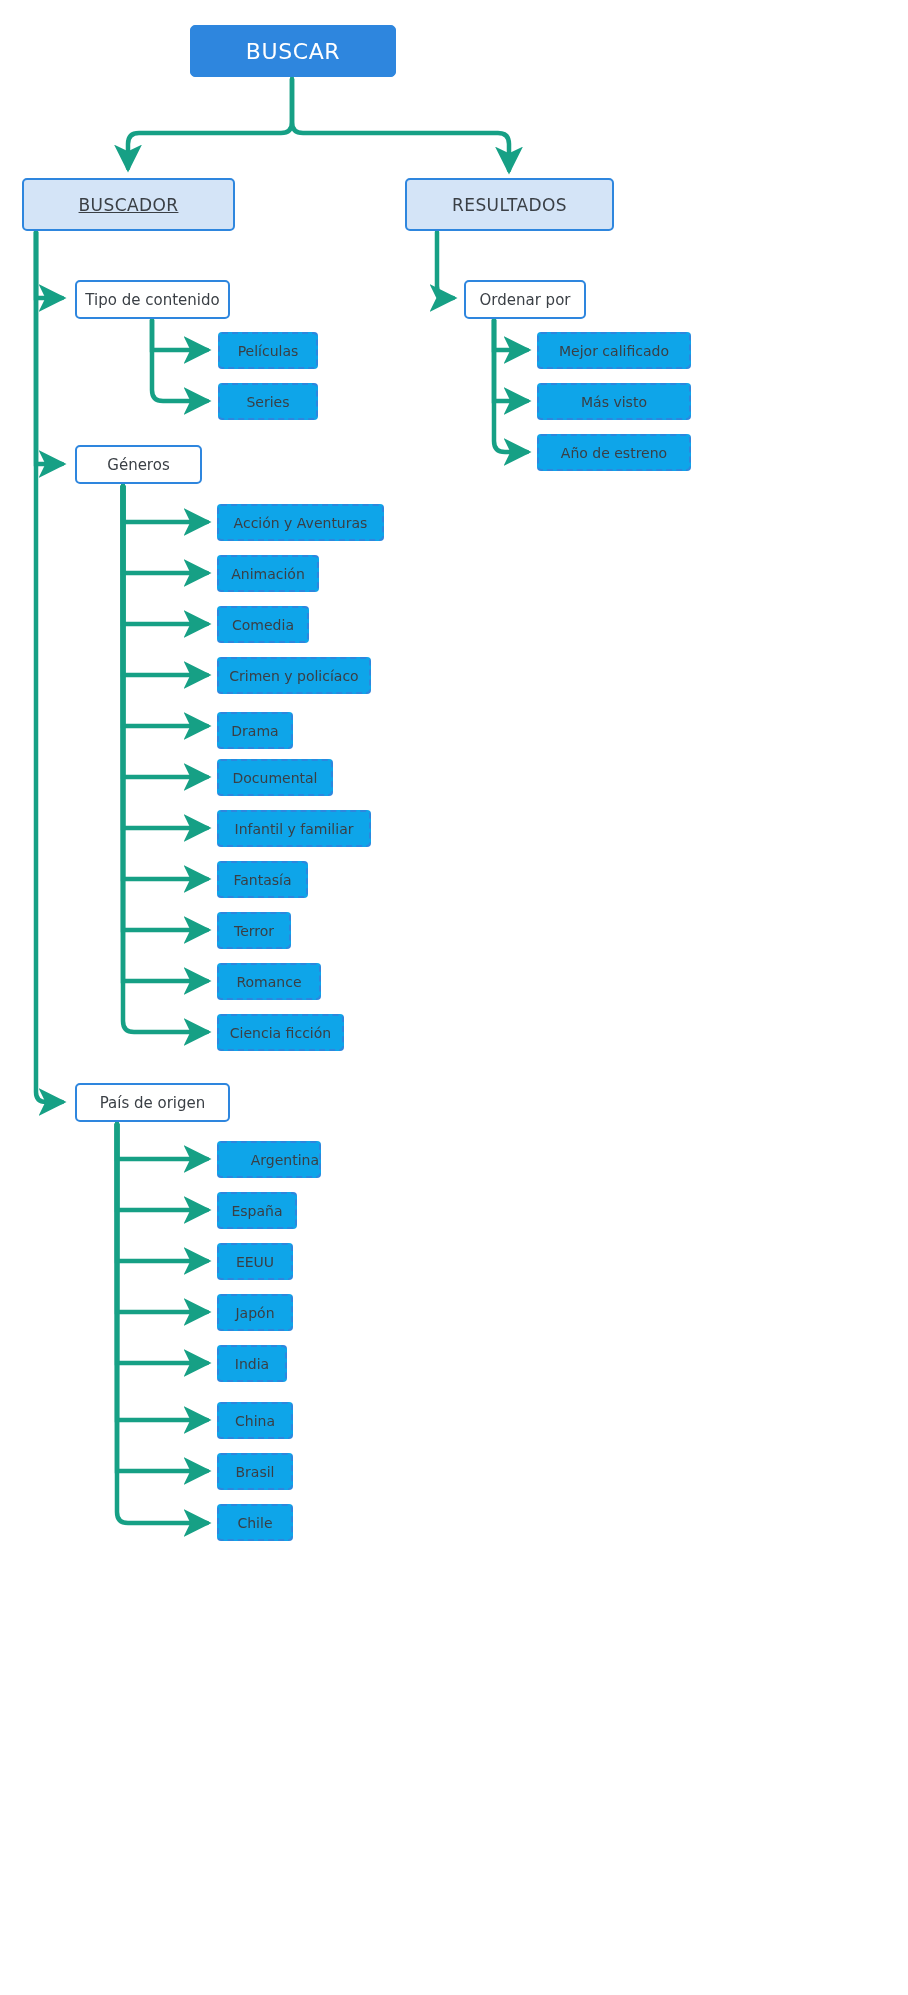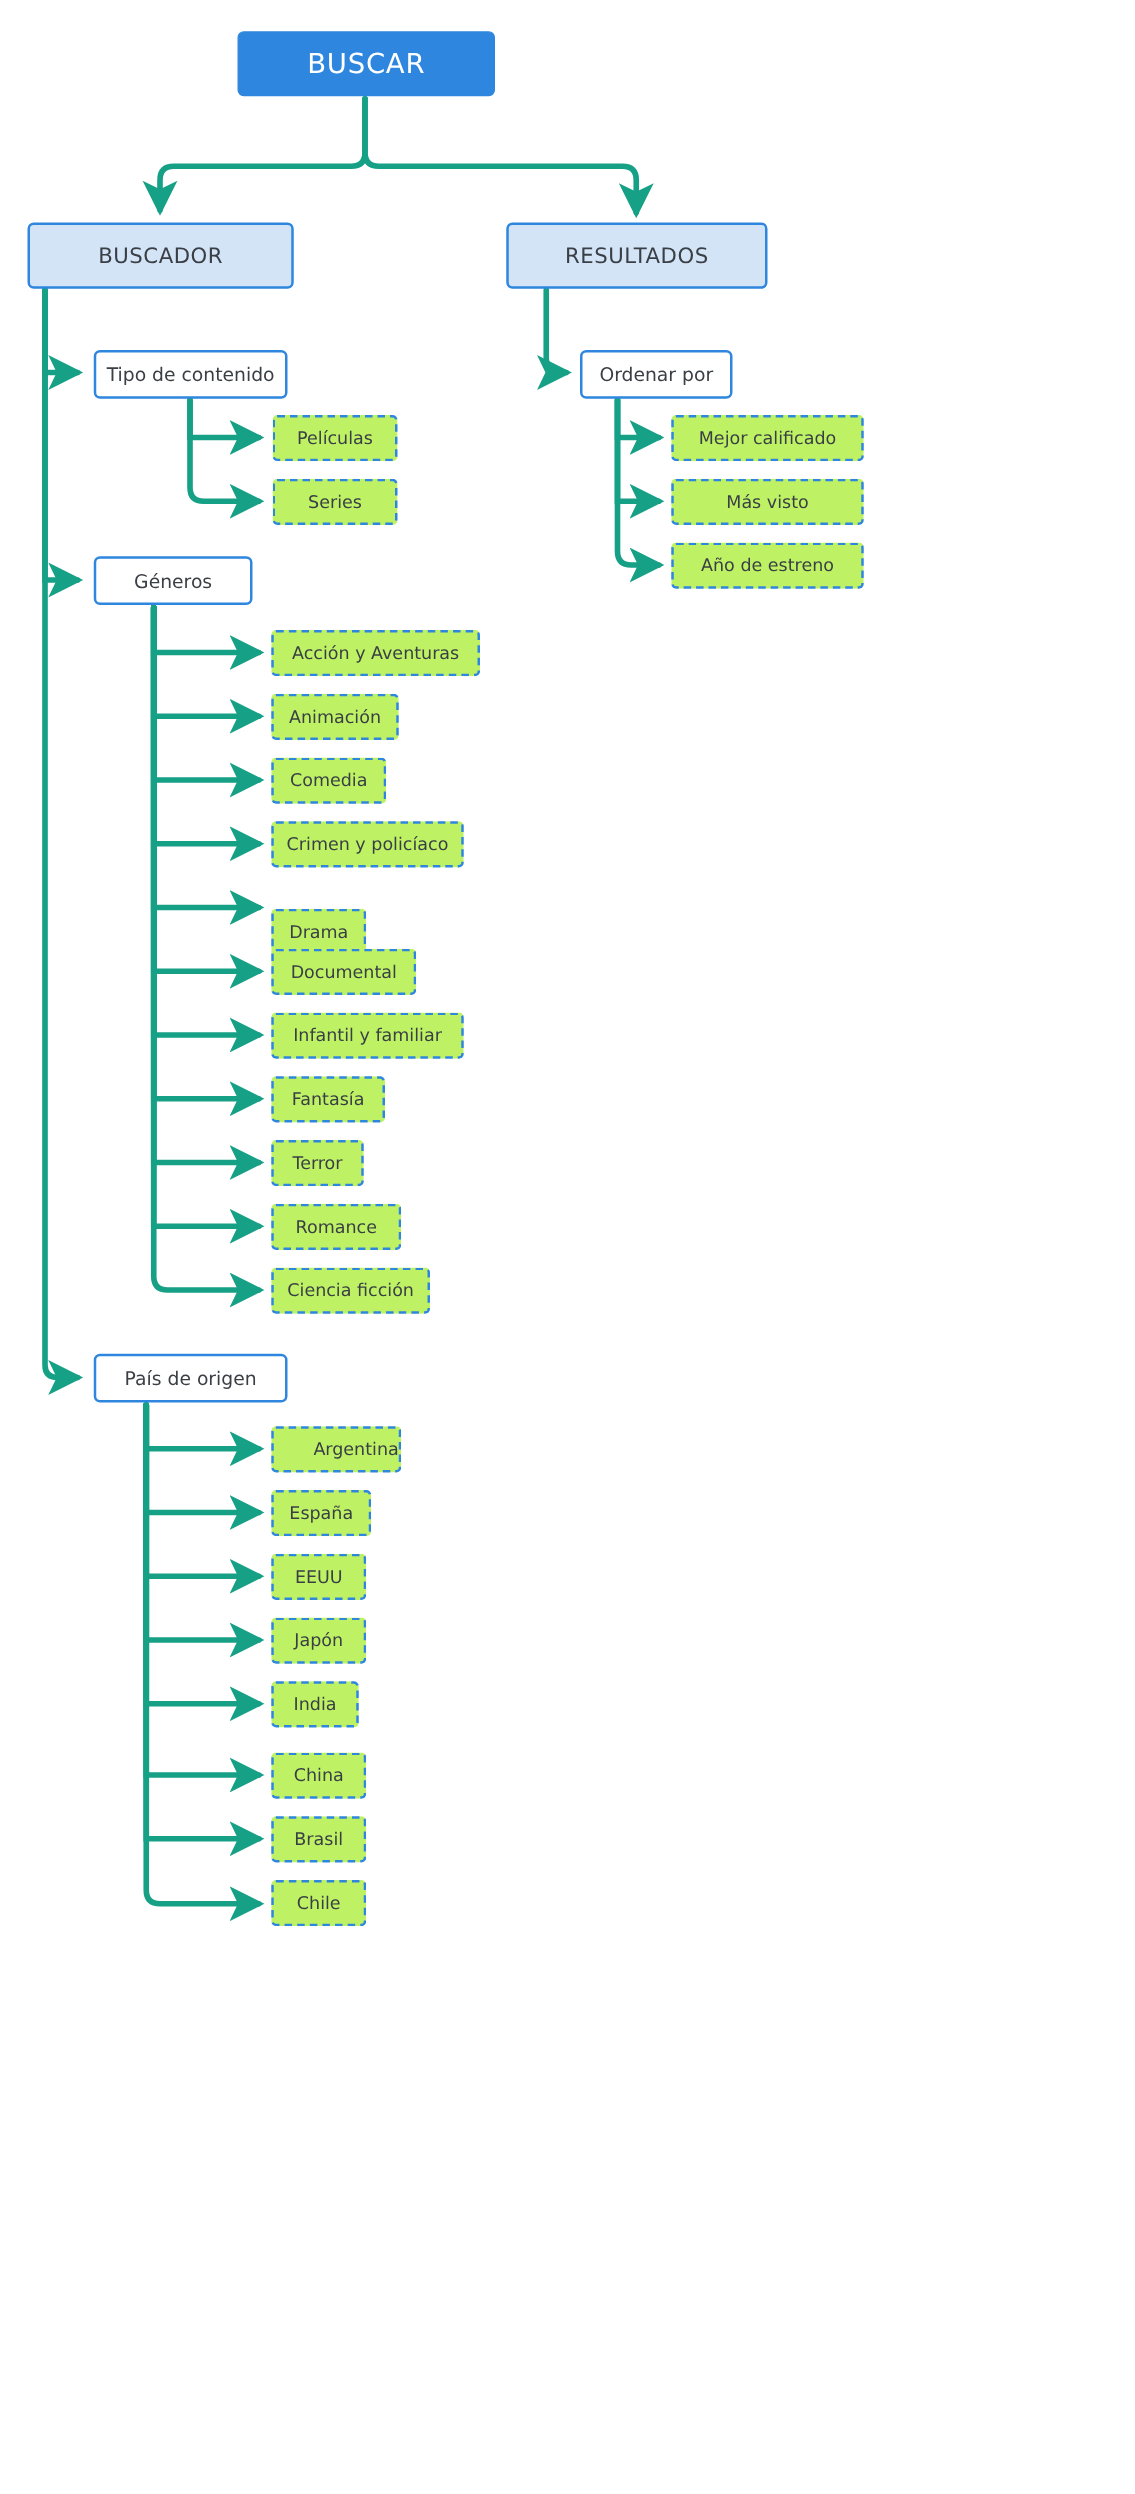--- a/index.html
+++ b/index.html
@@ -62,21 +62,21 @@
   
   .node.group {
     background: #ffffff;
     border: 2px solid #2E86DE;
     border-radius: 5px;
     font-size: 15px;
   }
 
   
   .node.leaf {
-    background: #bef264;
+    background: #0ea5e9;
     border: 2px dashed #2E86DE;
     border-radius: 4px;
     font-size: 14px;
   }
 </style>
 </head>
 <body>
 
 <div id="canvas">
 
@@ -125,21 +125,21 @@
       <path d="M117,1124 L117,1420 L207,1420"></path>
       <path d="M117,1124 L117,1471 L207,1471"></path>
       <path d="M117,1124 L117,1512 Q117,1523 128,1523 L207,1523"></path>
     </g>
   </svg>
 
   <div class="node root" style="left:190px; top:25px; width:206px; height:52px;">
     <span>BUSCAR</span>
   </div>
 
-  <div class="node section" style="left:22px; top:178px; width:213px; height:53px;">
+  <div class="node section" style="left:22px; top:178px; width:213px; height:53px;text-decoration:underline;">
     <span>BUSCADOR</span>
   </div>
 
   <div class="node section" style="left:405px; top:178px; width:209px; height:53px;">
     <span>RESULTADOS</span>
   </div>
 
   <div class="node group" style="left:75px; top:280px; width:155px; height:39px;">
     <span>Tipo de contenido</span>
   </div>
@@ -178,21 +178,21 @@
   </div>
   <div class="node leaf" style="left:217px; top:555px; width:102px; height:37px;">
     <span>Animación</span>
   </div>
   <div class="node leaf" style="left:217px; top:606px; width:92px; height:37px;">
     <span>Comedia</span>
   </div>
   <div class="node leaf" style="left:217px; top:657px; width:154px; height:37px;">
     <span>Crimen y policíaco</span>
   </div>
-  <div class="node leaf" style="left:217px; top:727px; width:76px; height:37px;">
+  <div class="node leaf" style="left:217px; top:712px; width:76px; height:37px;">
     <span>Drama</span>
   </div>
   <div class="node leaf" style="left:217px; top:759px; width:116px; height:37px;">
     <span>Documental</span>
   </div>
   <div class="node leaf" style="left:217px; top:810px; width:154px; height:37px;">
     <span>Infantil y familiar</span>
   </div>
   <div class="node leaf" style="left:217px; top:861px; width:91px; height:37px;">
     <span>Fantasía</span>

